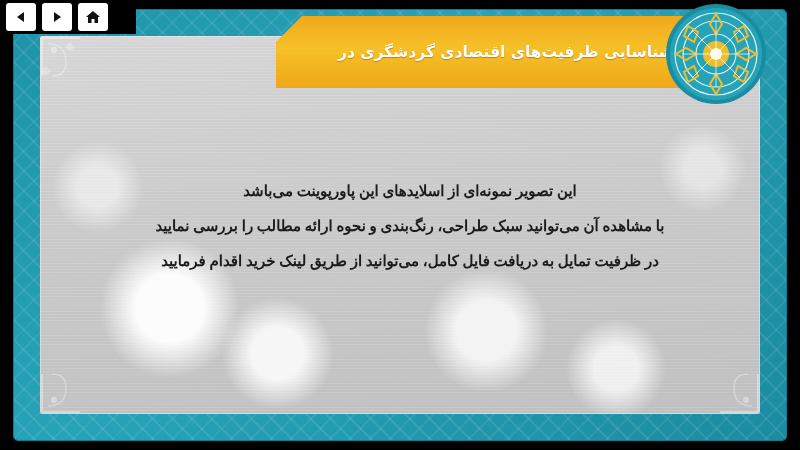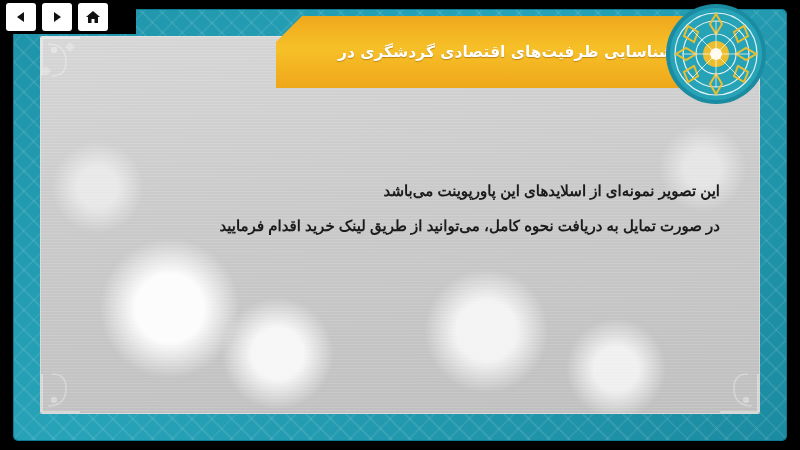--- a/index.html
+++ b/index.html
@@ -96,23 +96,23 @@
 
   
   .medallion{
     position:absolute;right:32px;top:2px;width:104px;height:104px;z-index:35;
   }
   .medallion svg{display:block;}
 
   
   .body-text{
     position:absolute;left:60px;right:40px;top:140px;
-    direction:rtl;text-align:right;
+    direction:rtl;text-align:center;
     color:#1b1b1b;
-    font-family:Liberation Sans, sans-serif;
+    font-family:Liberation Serif, serif;
     font-size:15px;line-height:2.05;font-weight:600;
     z-index:20;
   }
   .body-text p{margin:0 0 4px 0;white-space:nowrap;}
 </style>
 </head>
 <body>
 
 <div class="slide">
 
@@ -145,21 +145,22 @@
       <span class="corner br">
         <svg width="70" height="70" viewBox="0 0 70 70">
           <path d="M2 2 H40 M2 2 V40" stroke="#ffffff" stroke-width="2" fill="none" opacity=".8"></path>
           <path d="M8 8 Q26 8 26 26 Q26 40 12 40" stroke="#ffffff" stroke-width="1.6" fill="none" opacity=".7"></path>
           <circle cx="14" cy="14" r="3.2" fill="#ffffff" opacity=".75"></circle>
         </svg>
       </span>
 
       <div class="body-text">
         <p>این تصویر نمونه‌ای از اسلایدهای این پاورپوینت می‌باشد</p>
-        <p>در صورت تمایل به دریافت نحوه کامل، می‌توانید از طریق لینک خرید اقدام فرمایید</p>
+        <p>با مشاهده آن می‌توانید سبک طراحی، رنگ‌بندی و نحوه ارائه مطالب را بررسی نمایید</p>
+        <p>در ظرفیت تمایل به دریافت فایل کامل، می‌توانید از طریق لینک خرید اقدام فرمایید</p>
       </div>
 
     </div>
   </div>
 
   <div class="title-banner">
     <div class="title-text">
       <span class="tline">شناسایی ظرفیت‌های اقتصادی گردشگری در</span>
     </div>
   </div>

